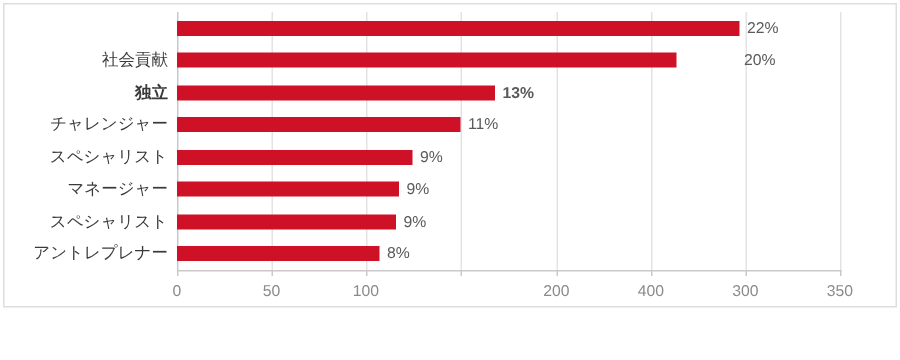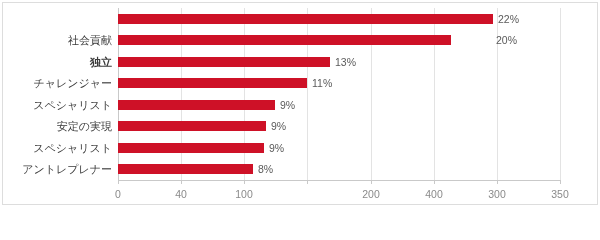--- a/index.html
+++ b/index.html
@@ -115,46 +115,46 @@
       <div class="tickmark" style="left: 181px; background: rgb(201, 201, 201);"></div>
       <div class="tickmark" style="left: 244px; background: rgb(201, 201, 201);"></div>
       <div class="tickmark" style="left: 307px; background: rgb(201, 201, 201);"></div>
       <div class="tickmark" style="left: 371px; background: rgb(201, 201, 201);"></div>
       <div class="tickmark" style="left: 434px; background: rgb(201, 201, 201);"></div>
       <div class="tickmark" style="left: 497px; background: rgb(201, 201, 201);"></div>
       <div class="tickmark" style="left: 560px; background: rgb(201, 201, 201);"></div>
     </div>
   <div id="ticklabel-layer">
       <div class="tick-label" style="left: 98px; top: 188px; color: rgb(138, 138, 138);">0</div>
-      <div class="tick-label" style="left: 161px; top: 188px; color: rgb(138, 138, 138);">40</div>
+      <div class="tick-label" style="left: 161px; top: 188px; color: rgb(138, 138, 138);">50</div>
       <div class="tick-label" style="left: 224px; top: 188px; color: rgb(138, 138, 138);">100</div>
       <div class="tick-label" style="left: 287px; top: 193px; color: rgb(138, 138, 138); margin-top: 44px;">150</div>
       <div class="tick-label" style="left: 351px; top: 188px; color: rgb(138, 138, 138);">200</div>
       <div class="tick-label" style="left: 414px; top: 188px; color: rgb(138, 138, 138);">400</div>
       <div class="tick-label" style="left: 477px; top: 188px; color: rgb(138, 138, 138);">300</div>
       <div class="tick-label" style="left: 540px; top: 188px; color: rgb(138, 138, 138);">350</div>
     </div>
 
   <div class="cat-label-wrap" id="catlabel-layer">
       <div class="cat-label" style="top: 34px; color: rgb(58, 58, 58);">社会貢献</div>
       <div class="cat-label" style="top: 56px; color: rgb(58, 58, 58); font-weight: bold;">独立</div>
       <div class="cat-label" style="top: 77px; color: rgb(58, 58, 58);">チャレンジャー</div>
       <div class="cat-label" style="top: 99px; color: rgb(58, 58, 58);">スペシャリスト</div>
-      <div class="cat-label" style="top: 120px; color: rgb(58, 58, 58);">安定の実現</div>
+      <div class="cat-label" style="top: 120px; color: rgb(58, 58, 58);">マネージャー</div>
       <div class="cat-label" style="top: 142px; color: rgb(58, 58, 58);">スペシャリスト</div>
       <div class="cat-label" style="top: 163px; color: rgb(58, 58, 58);">アントレプレナー</div>
     </div>
 
   <div id="bar-layer">
       <div class="bar" style="left: 118px; top: 14px; width: 375px; height: 10px; background: rgb(206, 17, 39);"></div>
       <div class="val-label" style="left: 498px; top: 13px; color: rgb(90, 90, 90);">22%</div>
       <div class="bar" style="left: 118px; top: 35px; width: 333px; height: 10px; background: rgb(206, 17, 39);"></div>
       <div class="val-label" style="left: 456px; top: 34px; color: rgb(90, 90, 90); margin-left: 40px;">20%</div>
       <div class="bar" style="left: 118px; top: 57px; width: 212px; height: 10px; background: rgb(206, 17, 39);"></div>
-      <div class="val-label" style="left: 335px; top: 56px; color: rgb(90, 90, 90);">13%</div>
+      <div class="val-label" style="left: 335px; top: 56px; color: rgb(90, 90, 90); font-weight: bold;">13%</div>
       <div class="bar" style="left: 118px; top: 78px; width: 189px; height: 10px; background: rgb(206, 17, 39);"></div>
       <div class="val-label" style="left: 312px; top: 77px; color: rgb(90, 90, 90);">11%</div>
       <div class="bar" style="left: 118px; top: 100px; width: 157px; height: 10px; background: rgb(206, 17, 39);"></div>
       <div class="val-label" style="left: 280px; top: 99px; color: rgb(90, 90, 90);">9%</div>
       <div class="bar" style="left: 118px; top: 121px; width: 148px; height: 10px; background: rgb(206, 17, 39);"></div>
       <div class="val-label" style="left: 271px; top: 120px; color: rgb(90, 90, 90);">9%</div>
       <div class="bar" style="left: 118px; top: 143px; width: 146px; height: 10px; background: rgb(206, 17, 39);"></div>
       <div class="val-label" style="left: 269px; top: 142px; color: rgb(90, 90, 90);">9%</div>
       <div class="bar" style="left: 118px; top: 164px; width: 135px; height: 10px; background: rgb(206, 17, 39);"></div>
       <div class="val-label" style="left: 258px; top: 163px; color: rgb(90, 90, 90);">8%</div>

